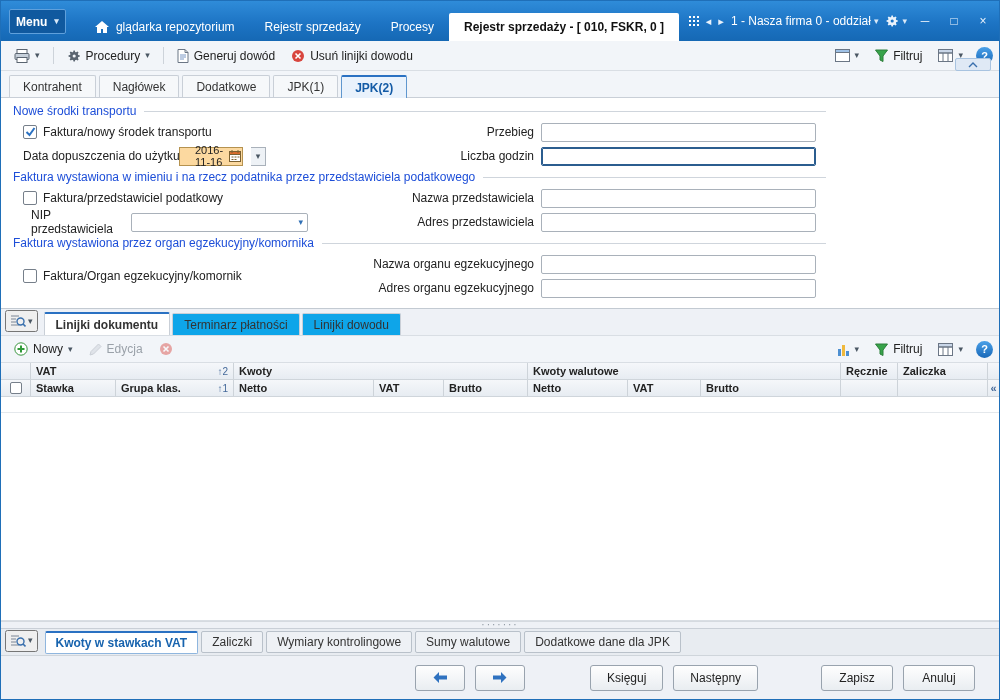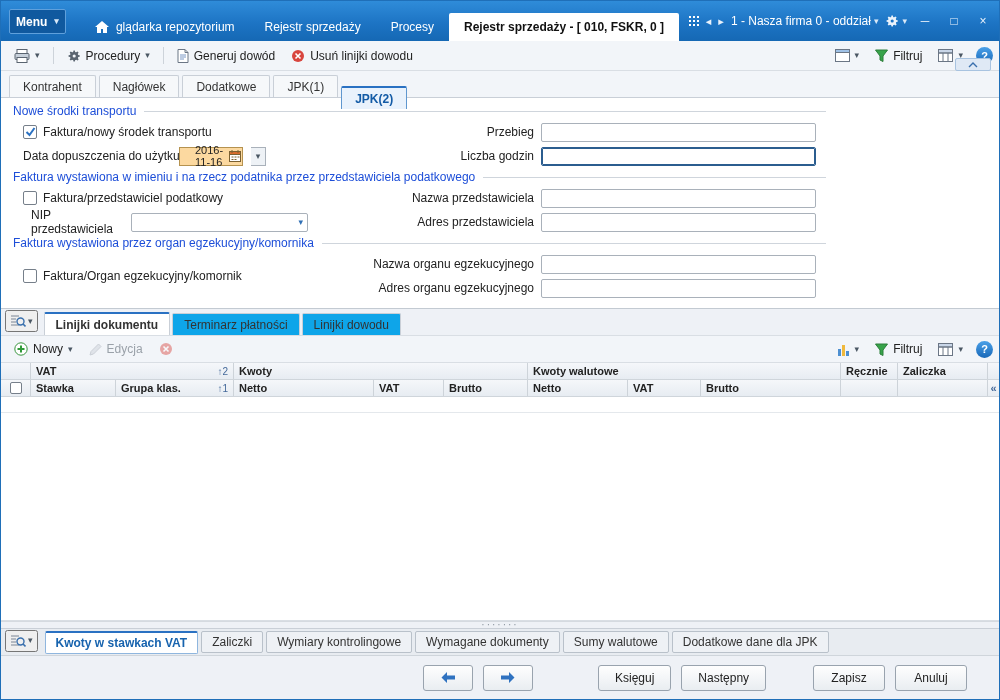--- a/index.html
+++ b/index.html
@@ -28,21 +28,21 @@
   .tbtn.disabled { color:#9aa1a9; }
   .tbtn.disabled svg { opacity:.45; }
   .tsep { width:1px; height:17px; background:#cdd3da; margin:0 4px; }
   .spacer { flex:1; }
   .help-btn { width:17px; height:17px; border-radius:50%; background:linear-gradient(#4aa0e8,#1868b8); color:#fff; font-weight:bold; display:flex; align-items:center; justify-content:center; font-size:11px; margin-left:4px; }
   .ribbon-collapse { position:absolute; top:57px; right:8px; width:36px; height:13px; background:#dfe9f5; border:1px solid #a8c3e0; border-radius:2px; display:flex; align-items:center; justify-content:center; z-index:5; }
 
   
   .form-tabs { flex:0 0 auto; height:27px; background:#f2f5f9; display:flex; align-items:flex-end; gap:3px; padding:0 0 0 8px; border-bottom:1px solid #c9cfd7; }
   .ftab { padding:4px 13px 3px; background:#f6f8fa; border:1px solid #c9cfd7; border-bottom:none; border-radius:2px 2px 0 0; color:#333; margin-bottom:0; }
-  .ftab.active { background:#e9f2fc; border-color:#5f97cf; border-top:2px solid #2a71c2; color:#135ba6; font-weight:bold; position:relative; top:12px; }
+  .ftab.active { background:#e9f2fc; border-color:#5f97cf; border-top:2px solid #2a71c2; color:#135ba6; font-weight:bold; position:relative; top:1px; }
 
   
   .form { flex:0 0 auto; height:210px; background:#fff; padding:4px 12px 0; overflow:hidden; }
   .sec-title { display:flex; align-items:center; gap:8px; height:18px; color:#1d4ed8; white-space:nowrap; width:813px; }
   .sec-title::after { content:""; flex:1; height:1px; background:#cfd5dc; }
   .frow { display:flex; align-items:center; height:24px; }
   .fleft { width:326px; display:flex; align-items:center; gap:6px; padding-left:10px; flex:0 0 auto; }
   .fleft.indent { padding-left:18px; }
   .rlabel { width:195px; margin-right:7px; text-align:right; color:#222; flex:0 0 auto; white-space:nowrap; }
   .txt { width:275px; height:19px; border:1px solid #a9b1ba; border-radius:2px; padding:0 4px; font:inherit; background:#fff; }
@@ -77,21 +77,21 @@
   .cb.small { width:12px; height:12px; }
   .grid-body { flex:1; background:#fff; min-height:0; border-bottom:1px solid #d9dee4; }
   .grid-empty-row { height:16px; border-bottom:1px solid #e4e8ec; }
   .col-collapse { color:#44699a; font-weight:bold; }
 
   
   .splitter { flex:0 0 auto; height:7px; background:#eef1f6; border-top:1px solid #d5dae0; display:flex; align-items:center; justify-content:center; color:#8a939d; font-size:10px; letter-spacing:2px; line-height:0; }
   .bottom-tabs { flex:0 0 auto; height:27px; background:#e8ecf1; border-top:1px solid #c9cfd7; display:flex; align-items:center; gap:3px; padding:0 4px; }
   .btab { padding:3px 10px; background:#eef1f5; border:1px solid #b9c1ca; color:#333; border-radius:2px; white-space:nowrap; }
   .btab.active { background:#fff; color:#1763ae; font-weight:bold; border-color:#8fb6de; border-top:2px solid #2a71c2; }
-  .footer { flex:0 0 auto; height:44px; background:#eef1f6; border-top:1px solid #cfd5db; display:flex; align-items:center; padding:0 32px; gap:10px; }
+  .footer { flex:0 0 auto; height:44px; background:#eef1f6; border-top:1px solid #cfd5db; display:flex; align-items:center; padding:0 24px; gap:10px; }
   .btn { height:26px; background:linear-gradient(#fefefe,#e9edf1); border:1px solid #99a3ae; border-radius:3px; display:flex; align-items:center; justify-content:center; padding:0 16px; font:inherit; color:#222; min-width:72px; }
   .btn.arrow { min-width:50px; width:50px; padding:0; }
   .fspacer1 { width:380px; flex:0 1 auto; }
   .fspacer2 { width:45px; flex:0 1 auto; }
   .fgrow { flex:1; }
   svg { display:block; flex:0 0 auto; }
 </style>
 </head>
 <body>
 
@@ -473,21 +473,20 @@
             <path d="M1 2h8M1 5h5M1 8h5M1 11h8" stroke="#7b8594"></path>
             <circle cx="10.5" cy="7.5" r="3.5" fill="none" stroke="#3a70ad" stroke-width="1.4"></circle>
             <path d="M13 10l2.5 2.5" stroke="#3a70ad" stroke-width="1.6"></path>
           </svg>
         </span>
       <span class="chev dark">▾</span>
     </button>
     <div class="btab active"><span>Kwoty w stawkach VAT</span></div>
     <div class="btab"><span>Zaliczki</span></div>
     <div class="btab"><span>Wymiary kontrolingowe</span></div>
-    <div class="btab"><span>Wymagane dokumenty</span></div>
     <div class="btab"><span>Sumy walutowe</span></div>
     <div class="btab"><span>Dodatkowe dane dla JPK</span></div>
   </div>
 
   <div class="footer">
     <div class="fspacer1"></div>
     <button class="btn arrow">
       <span>
           <svg width="16" height="13" viewBox="0 0 16 13">
             <path d="M7 1L1.5 6.5 7 12V8.5h8v-4H7z" fill="#2f72c0"></path>

